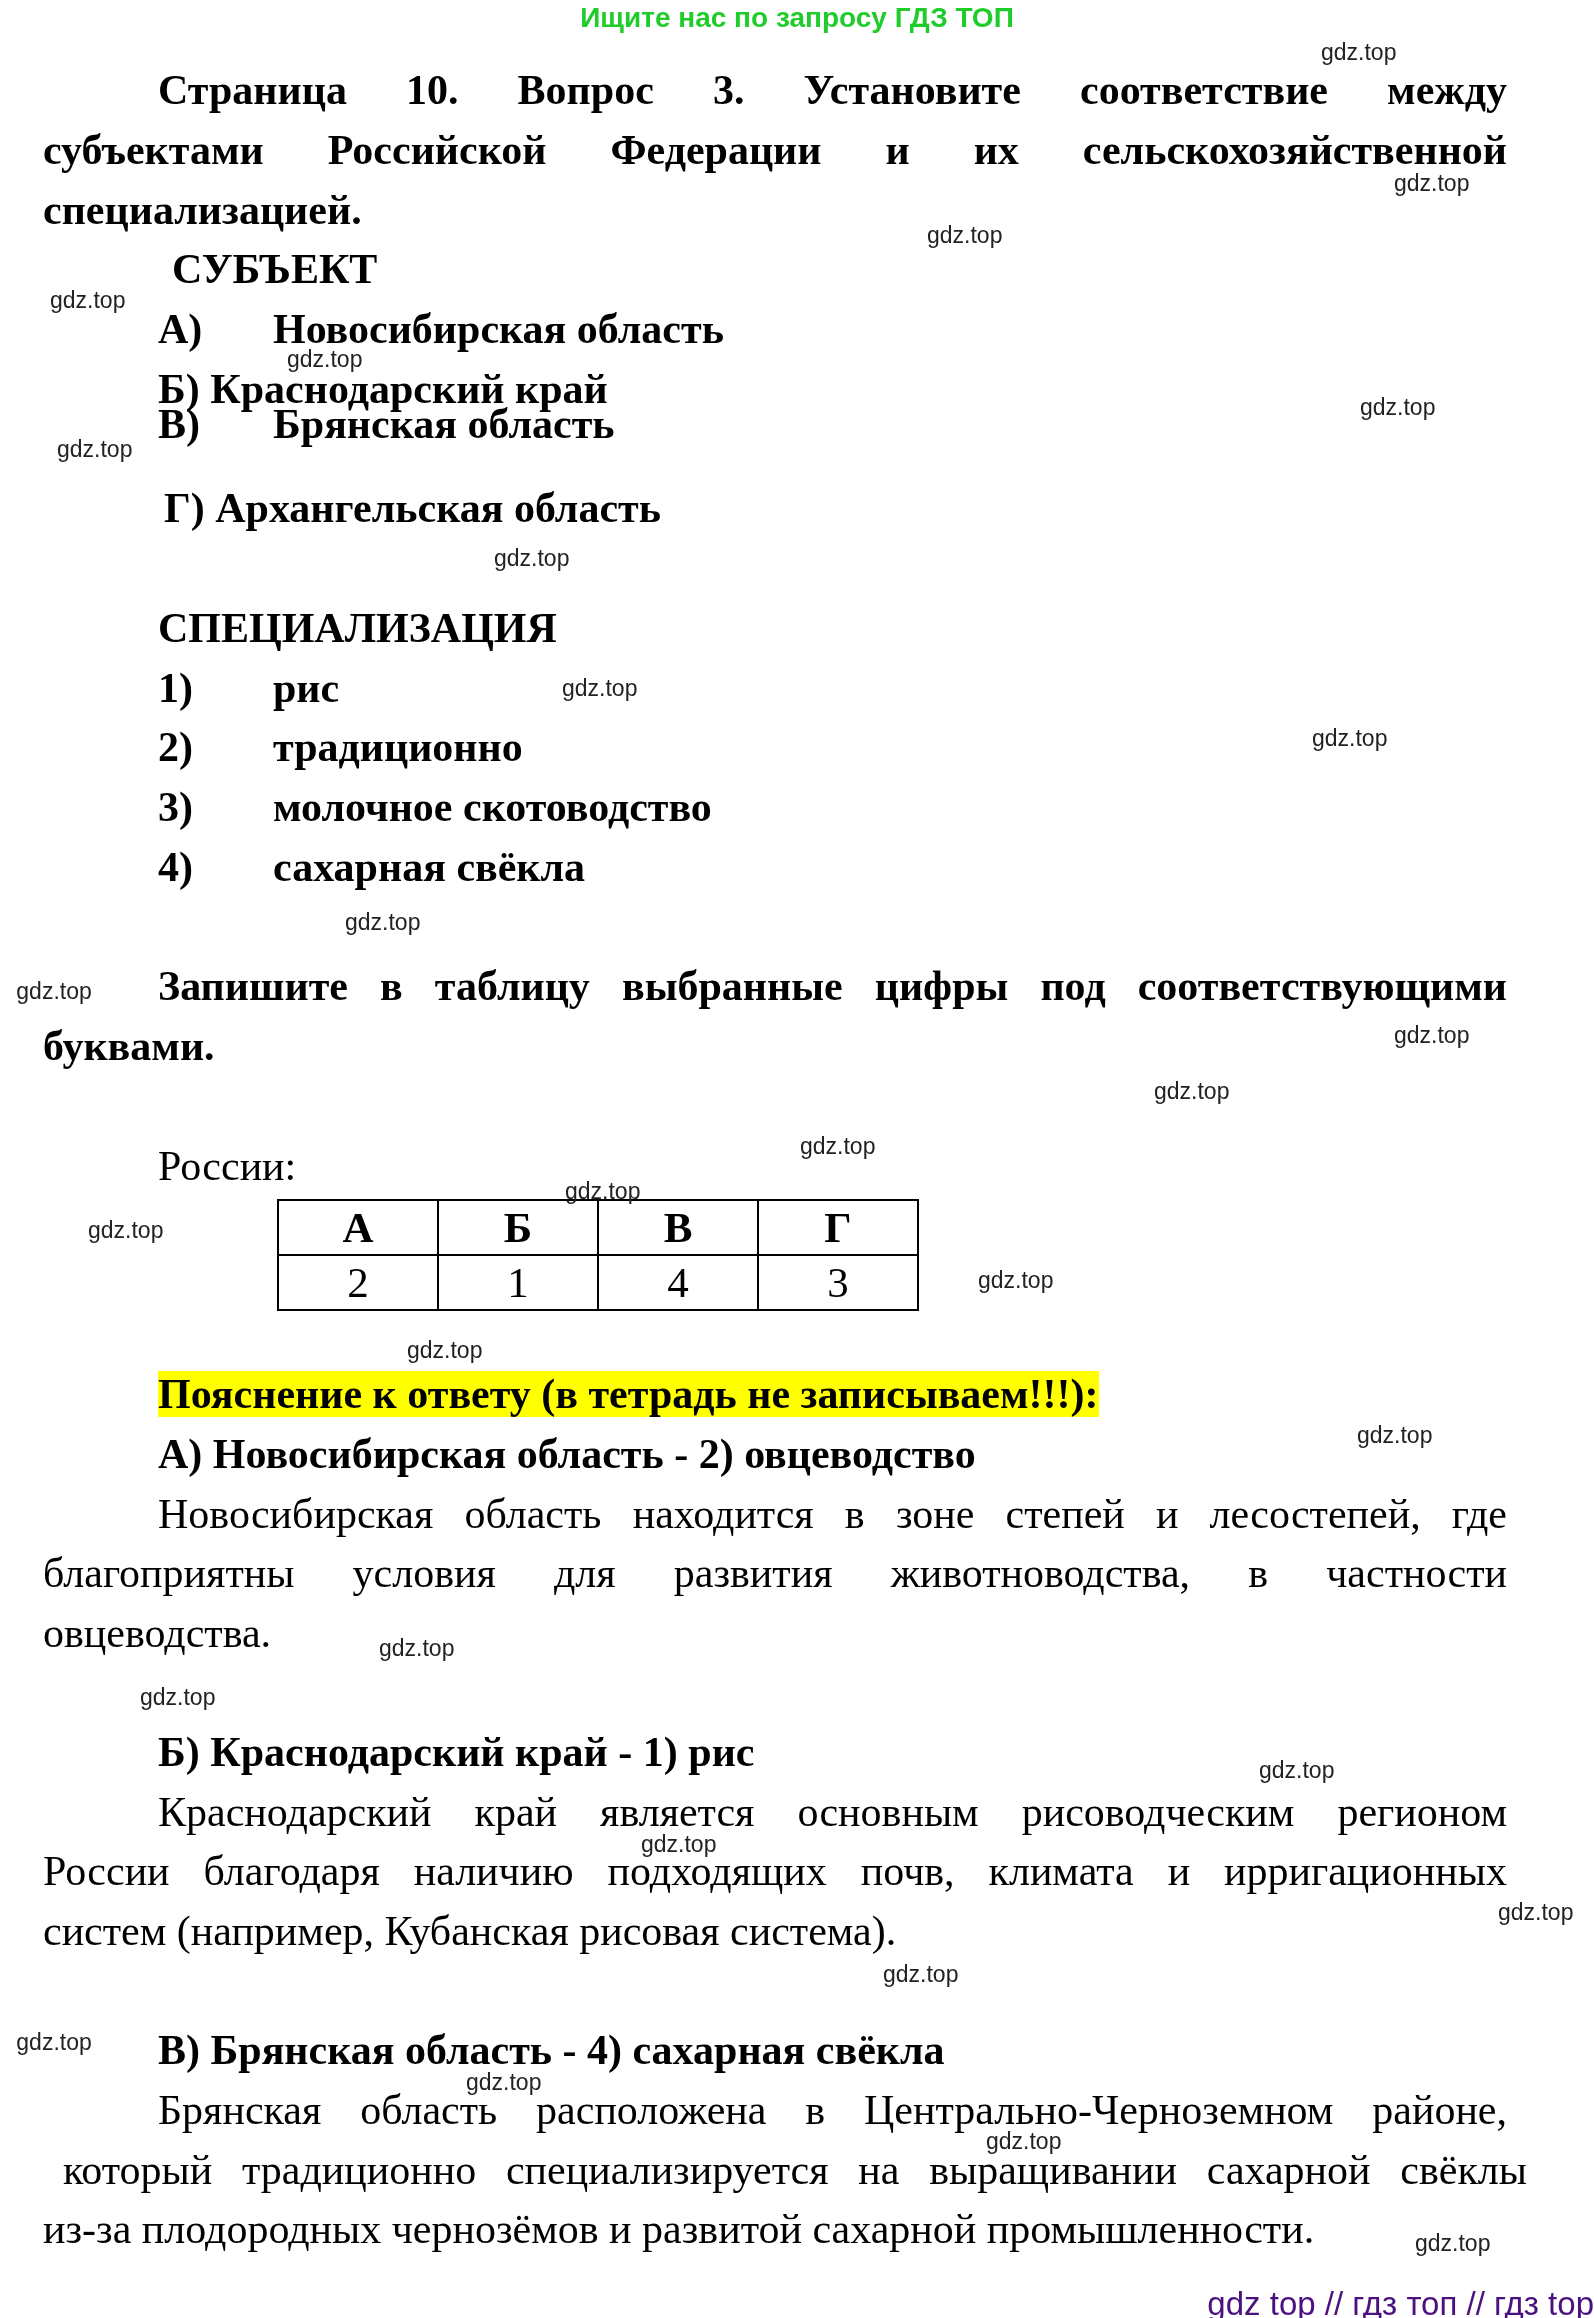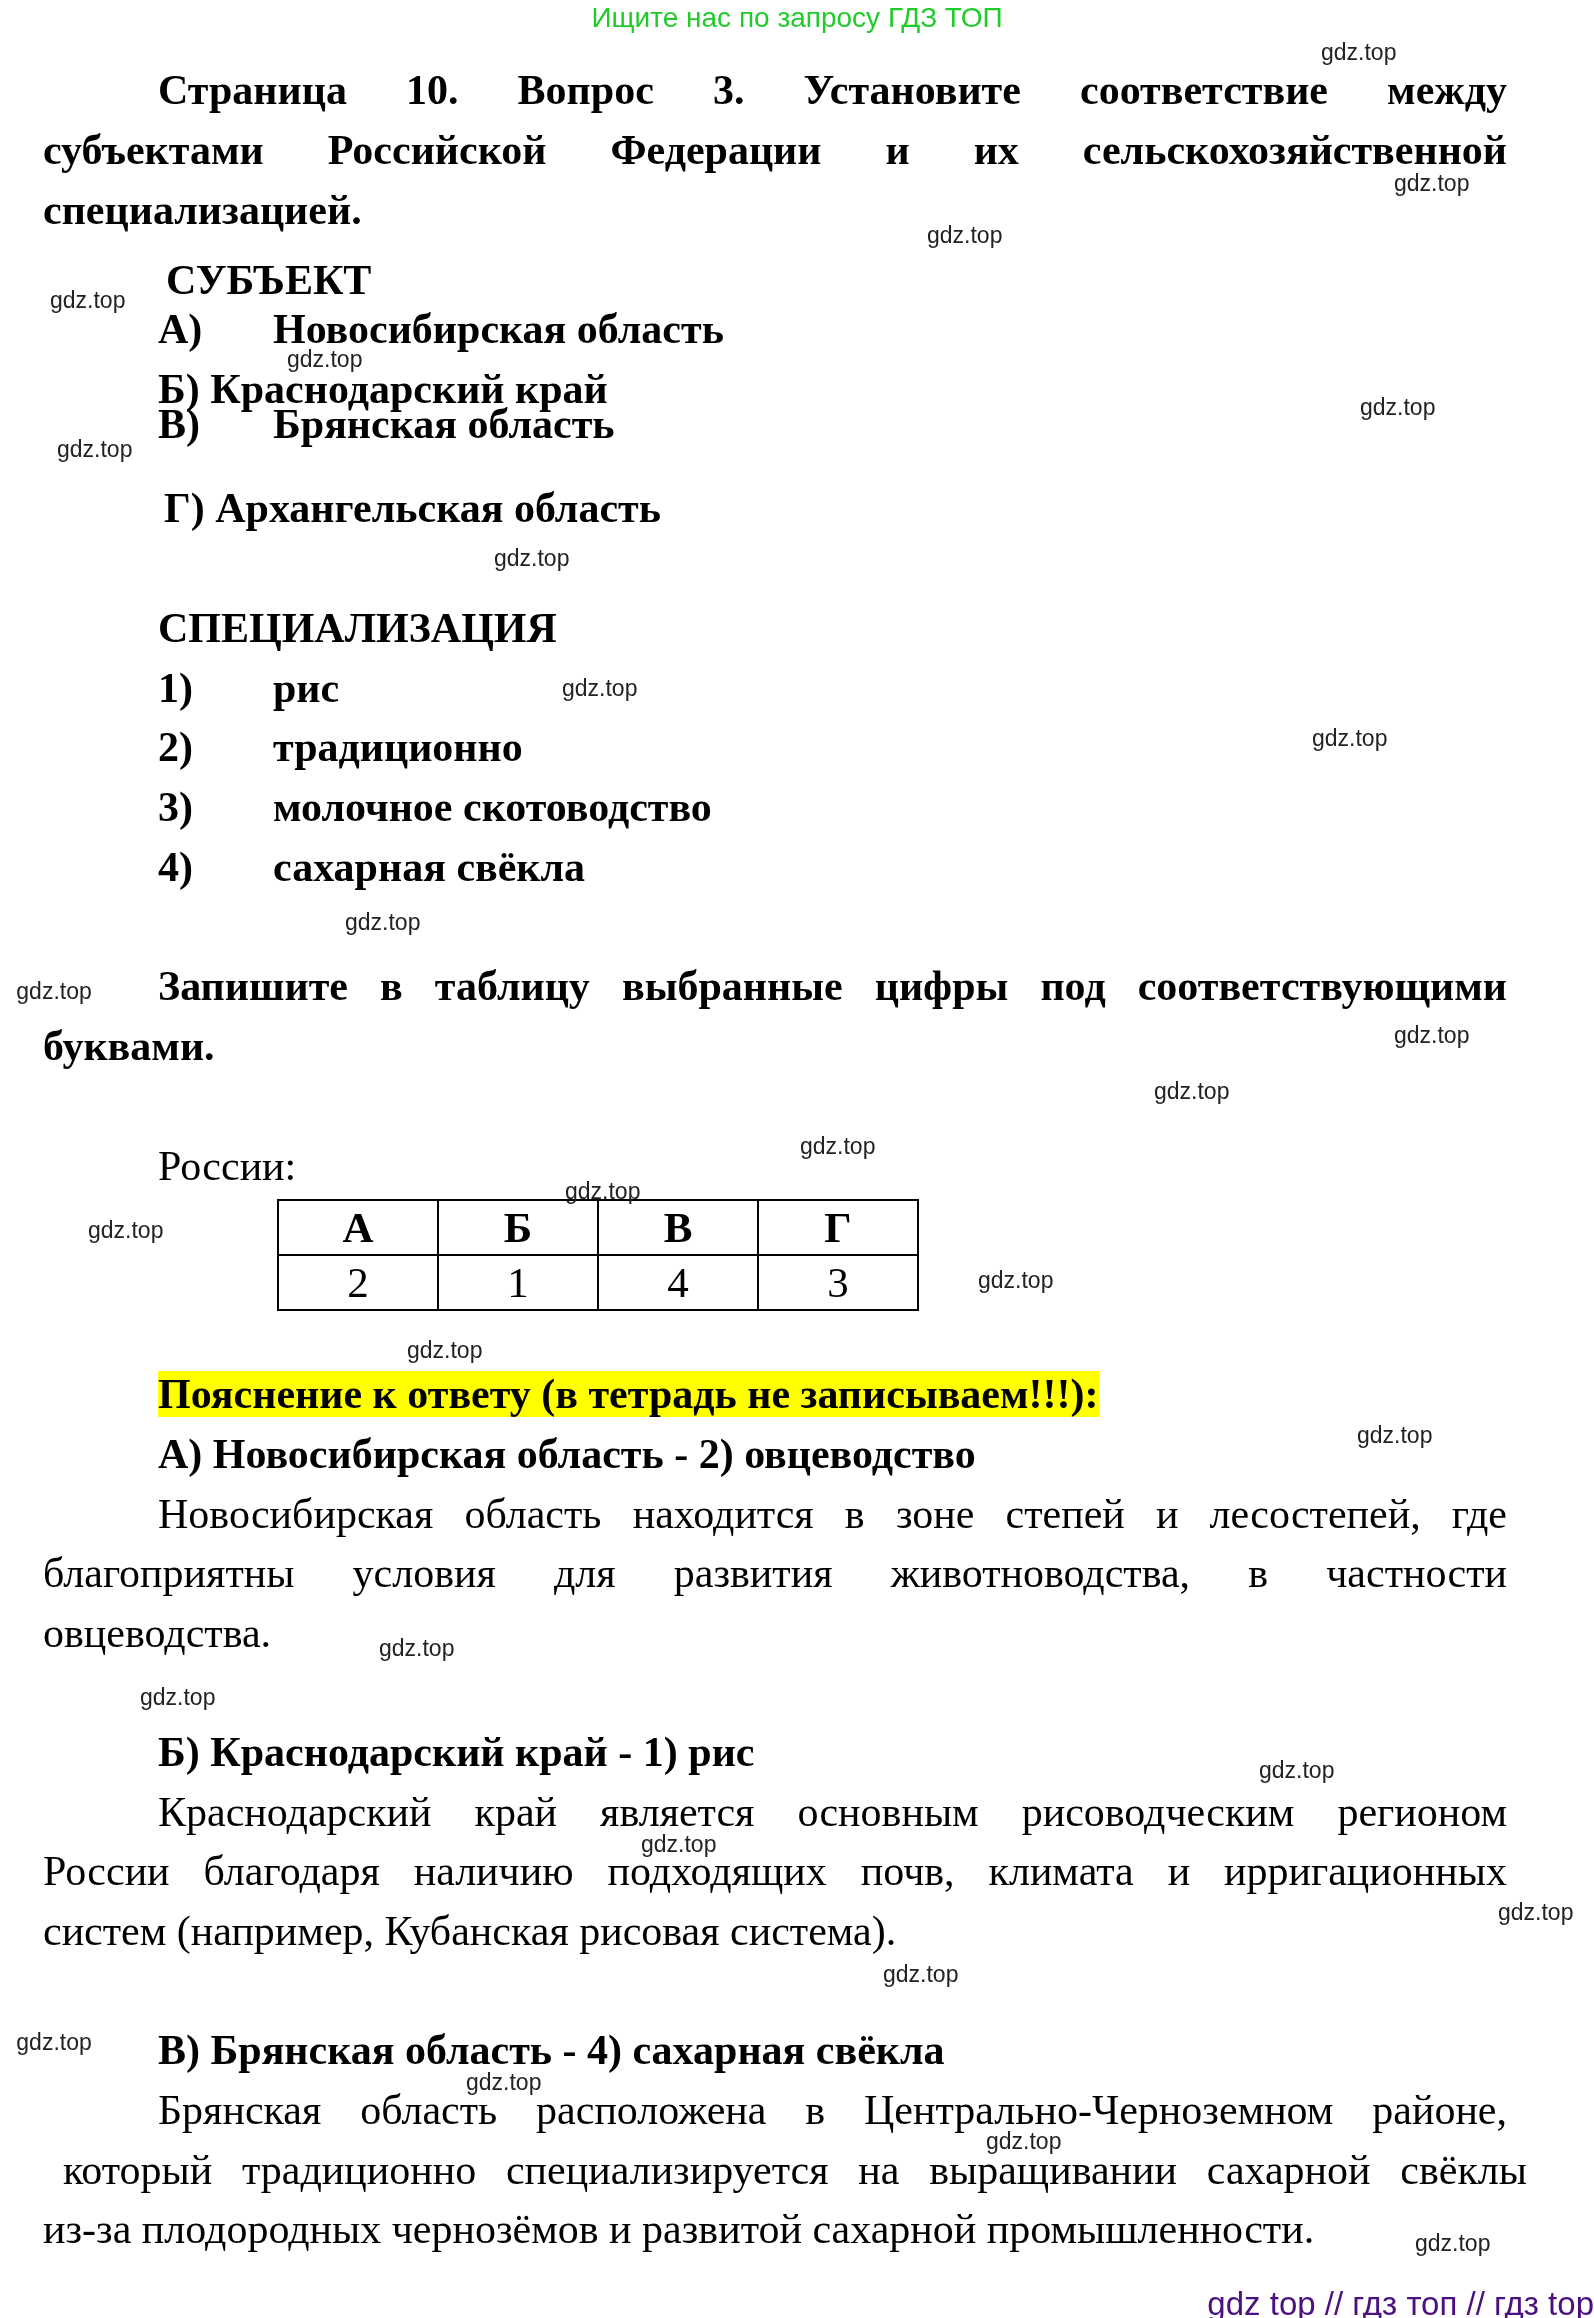--- a/index.html
+++ b/index.html
@@ -1,21 +1,21 @@
 <!DOCTYPE html>
 <html style="font-size:12.4px"><head>
 <meta charset="utf-8">
 <style>
   html, body { margin: 0; padding: 0; background: #ffffff; }
   body { width: 1594px; height: 2319px; position: relative; overflow: hidden;
          font-family: "Liberation Serif", "DejaVu Serif", serif; color: #000; }
   .abs { position: absolute; white-space: nowrap; }
   .top-banner { left: 0; width: 1594px; top: 1.5px; text-align: center;
                 font-family: "Liberation Sans", "DejaVu Sans", sans-serif;
-                font-size: 28px; color: #1fcc2a; }
+                font-size: 28px; color: #1fcc2a; font-weight: bold; }
   .footer { left: 0; width: 1594px; top: 2285px; text-align: right;
             font-family: "Liberation Sans", "DejaVu Sans", sans-serif;
             font-size: 33px; color: #4a117f; }
   .txt { font-size: 42px; line-height: 60px; }
   .b { font-weight: bold; }
   .just { position: absolute; left: 43px; width: 1464px; text-align: justify;
           text-align-last: justify; font-size: 42px; line-height: 60px; }
   .indent { text-indent: 115px; }
   .wm { position: absolute; font-family: "Liberation Sans", "DejaVu Sans", sans-serif;
         font-size: 23px; color: #222; white-space: nowrap; }
@@ -44,21 +44,21 @@
     <span>Российской</span>
     <span>Федерации</span>
     <span>и</span>
     <span>их</span>
     <span>сельскохозяйственной</span>
   </div>
   <div class="abs txt b" style="top:180px; left:43px;">специализацией.</div>
 </div>
 
 <div>
-  <div class="abs txt b" style="top:239px; left:166px;margin-top:11px;">СУБЪЕКТ</div>
+  <div class="abs txt b" style="top:239px; left:172px;">СУБЪЕКТ</div>
   <div class="abs txt b" style="top:299px; left:158px;">
     <span class="lbl">А)</span><span>Новосибирская область</span>
   </div>
   <div class="abs txt b" style="top:359px; left:158px;">
     <span>Б)</span> <span>Краснодарский край</span>
   </div>
   <div class="abs txt b" style="top:394px; left:158px;">
     <span class="lbl">В)</span><span>Брянская область</span>
   </div>
   <div class="abs txt b" style="top:478px; left:164px;">

